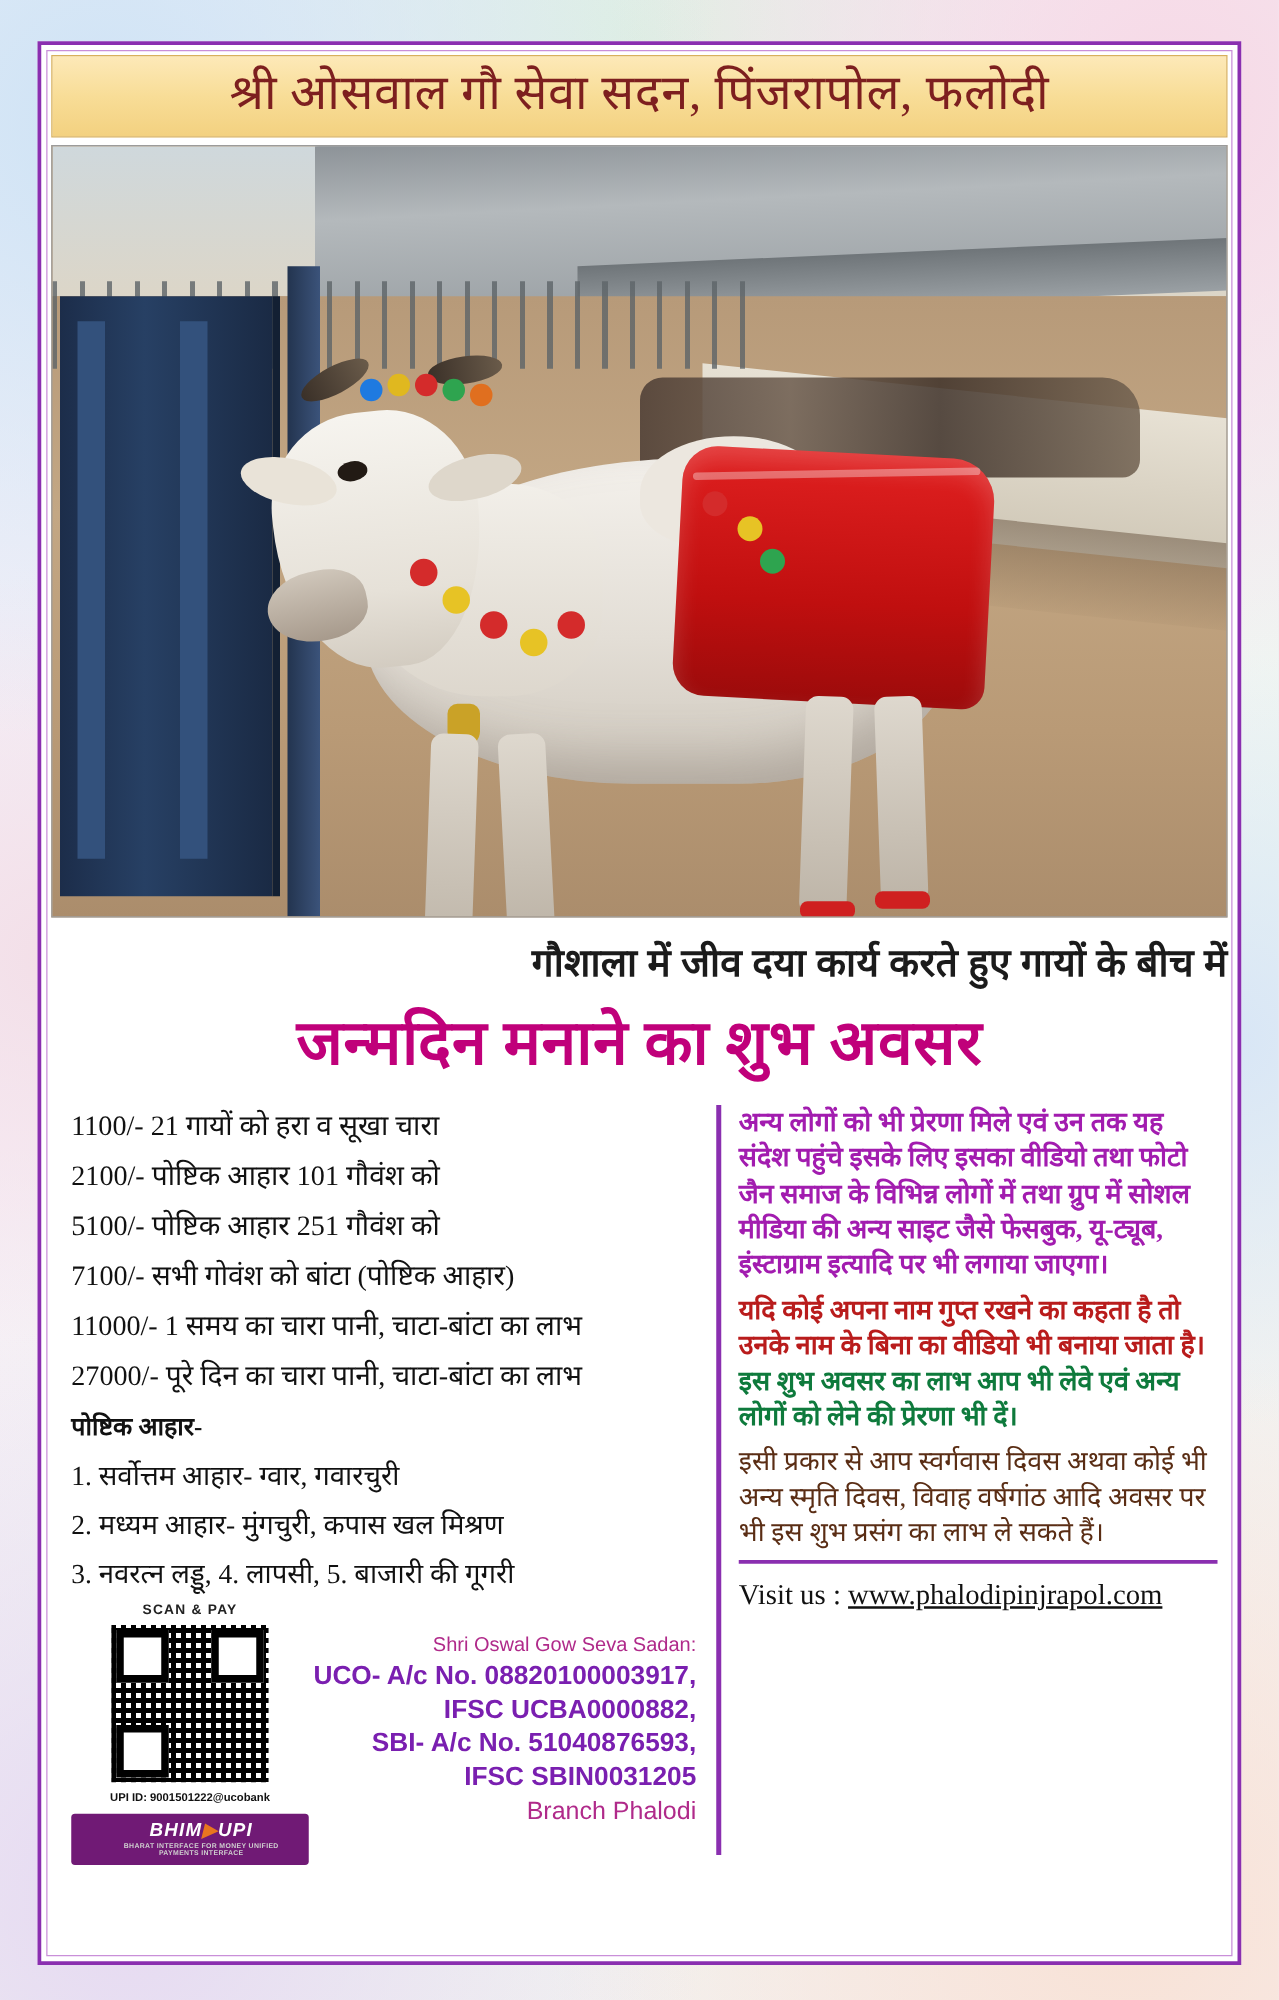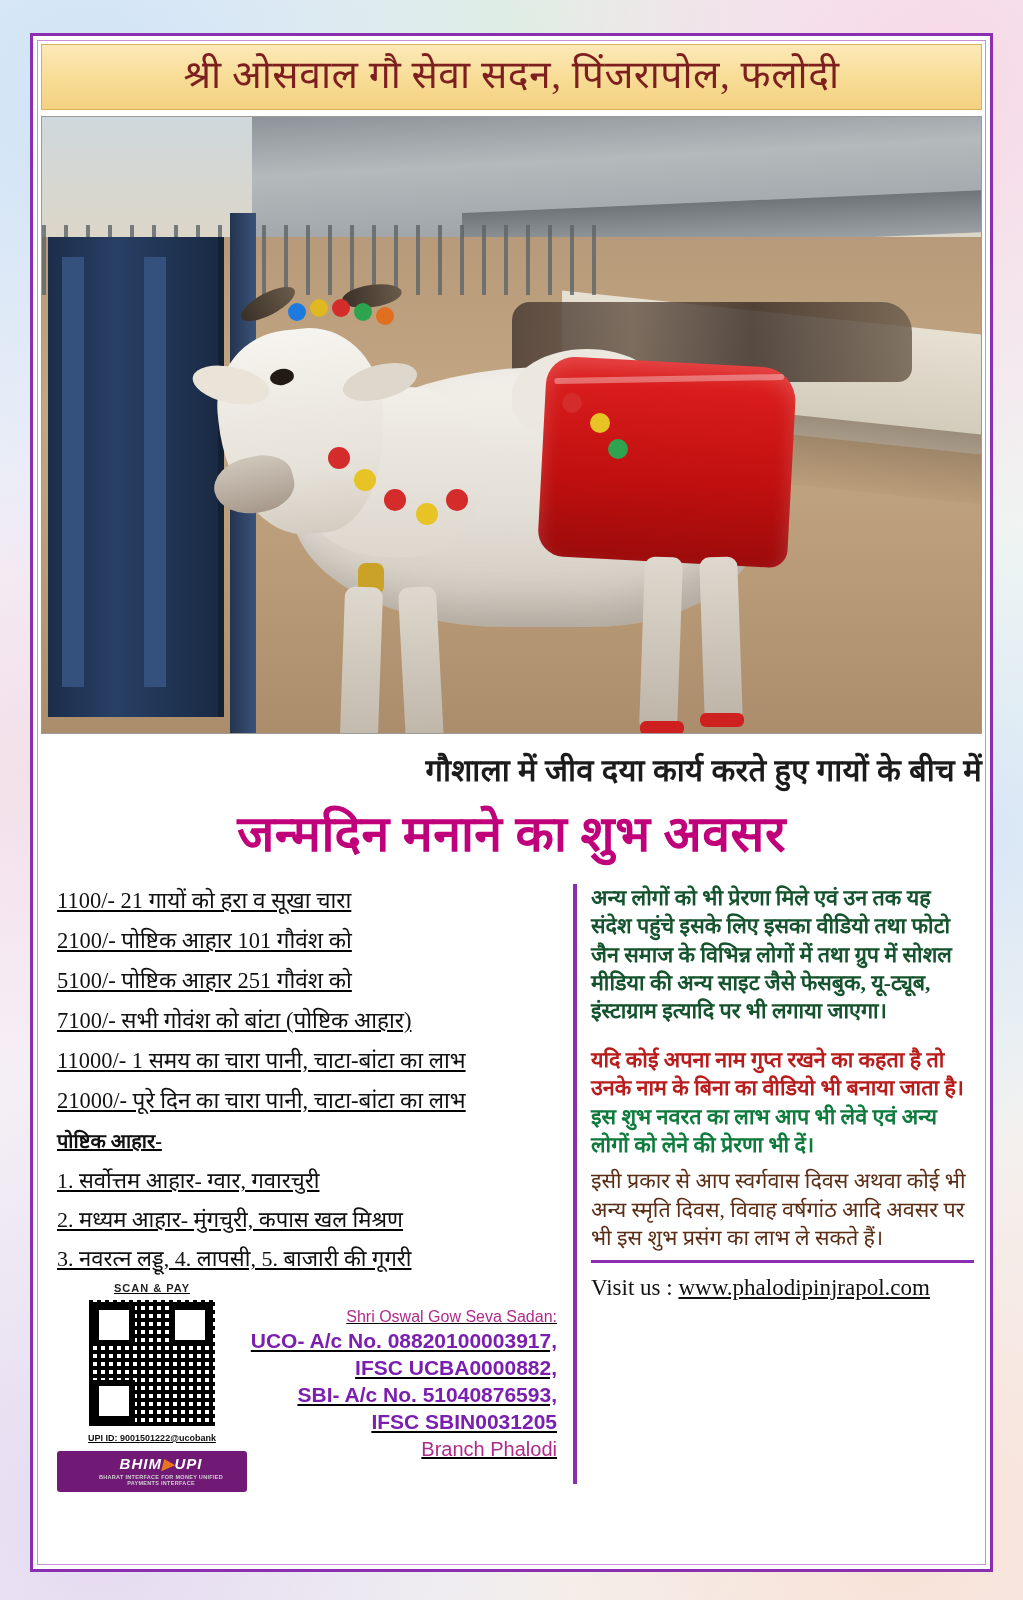--- a/index.html
+++ b/index.html
@@ -246,21 +246,20 @@
   
   .columns {
     display: flex;
     margin-top: 18px;
     height: 600px;
   }
   .col-left {
     width: 532px;
     padding: 0 10px 0 16px;
     box-sizing: border-box;
-    text-decoration: underline;
   }
   .col-right {
     flex: 1;
     border-left: 4px solid #8a2fb0;
     padding: 0 8px 0 14px;
     box-sizing: border-box;
   }
 
   .rate-line {
     font-family: "Liberation Serif", serif;
@@ -282,23 +281,23 @@
     color: #111;
     margin-bottom: 9px;
     white-space: nowrap;
   }
 
   
   .p-red {
     font-family: "Liberation Serif", serif;
     font-size: 21.5px;
     font-weight: bold;
-    color: #14532d;
+    color: #a21caf;
     line-height: 1.32;
-    margin-bottom: 20px;
+    margin-bottom: 8px;
   }
   .p-blue {
     font-family: "Liberation Serif", serif;
     font-size: 21.5px;
     font-weight: bold;
     color: #b91c1c;
     line-height: 1.32;
     margin-bottom: 0;
   }
   .p-green {
@@ -488,21 +487,21 @@
     <div class="main-head">जन्मदिन मनाने का शुभ अवसर</div>
 
     <div class="columns">
 
       <div class="col-left">
         <div class="rate-line">1100/- 21 गायों को हरा व सूखा चारा</div>
         <div class="rate-line">2100/- पोष्टिक आहार 101 गौवंश को</div>
         <div class="rate-line">5100/- पोष्टिक आहार 251 गौवंश को</div>
         <div class="rate-line">7100/- सभी गोवंश को बांटा (पोष्टिक आहार)</div>
         <div class="rate-line">11000/- 1 समय का चारा पानी, चाटा-बांटा का लाभ</div>
-        <div class="rate-line">21000/- पूरे दिन का चारा पानी, चाटा-बांटा का लाभ</div>
+        <div class="rate-line">27000/- पूरे दिन का चारा पानी, चाटा-बांटा का लाभ</div>
 
         <div class="section-title">पोष्टिक आहार-</div>
         <div class="food-line">1. सर्वोत्तम आहार- ग्वार, गवारचुरी</div>
         <div class="food-line">2. मध्यम आहार- मुंगचुरी, कपास खल मिश्रण</div>
         <div class="food-line">3. नवरत्न लड्डू, 4. लापसी, 5. बाजारी की गूगरी</div>
 
         <div class="pay-row">
           <div class="qr-block">
             <div class="scan-label">SCAN &amp; PAY</div>
             <div class="qr">
@@ -522,21 +521,21 @@
             <div class="bank-line">SBI- A/c No. 51040876593,</div>
             <div class="bank-line">IFSC SBIN0031205</div>
             <div class="bank-branch">Branch Phalodi</div>
           </div>
         </div>
       </div>
 
       <div class="col-right">
         <div class="p-red">अन्य लोगों को भी प्रेरणा मिले एवं उन तक यह संदेश पहुंचे इसके लिए इसका वीडियो तथा फोटो जैन समाज के विभिन्न लोगों में तथा ग्रुप में सोशल मीडिया की अन्य साइट जैसे फेसबुक, यू-ट्यूब, इंस्टाग्राम इत्यादि पर भी लगाया जाएगा।</div>
         <div class="p-blue">यदि कोई अपना नाम गुप्त रखने का कहता है तो उनके नाम के बिना का वीडियो भी बनाया जाता है।</div>
-        <div class="p-green">इस शुभ नवरत का लाभ आप भी लेवे एवं अन्य लोगों को लेने की प्रेरणा भी दें।</div>
+        <div class="p-green">इस शुभ अवसर का लाभ आप भी लेवे एवं अन्य लोगों को लेने की प्रेरणा भी दें।</div>
         <div class="p-brown">इसी प्रकार से आप स्वर्गवास दिवस अथवा कोई भी अन्य स्मृति दिवस, विवाह वर्षगांठ आदि अवसर पर भी इस शुभ प्रसंग का लाभ ले सकते हैं।</div>
 
         <div class="right-bottom">
           <div class="visit">
             <span>Visit us :</span>
             <span class="url">www.phalodipinjrapol.com</span>
           </div>
         </div>
       </div>
 

